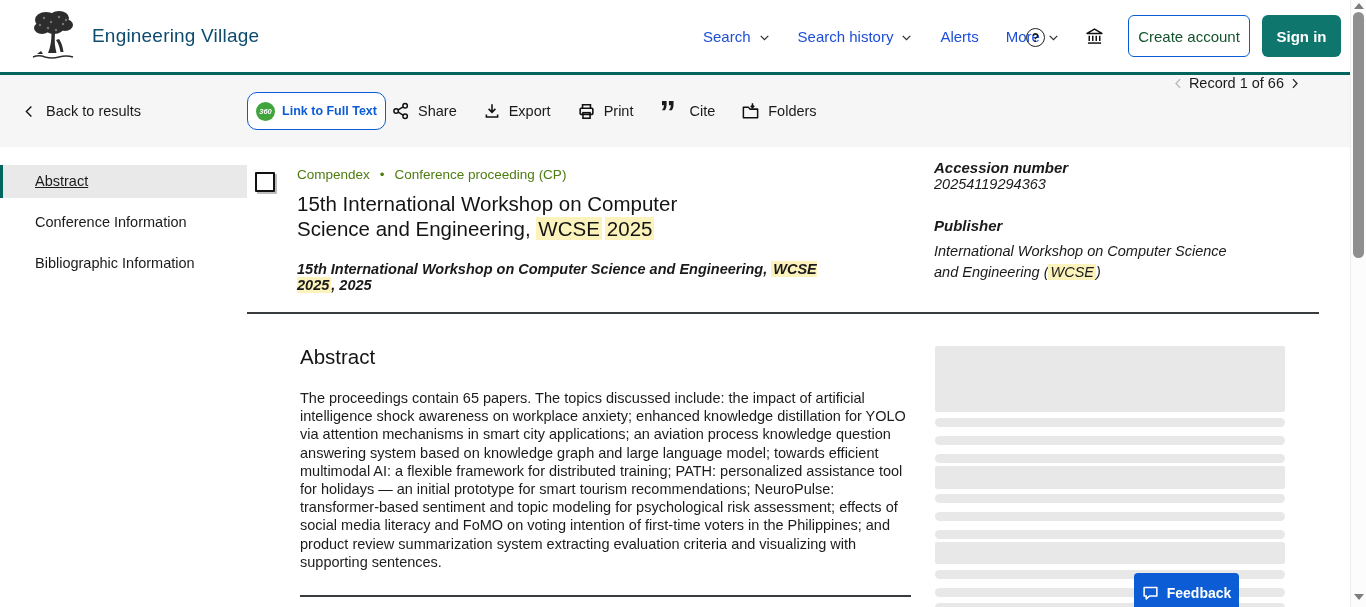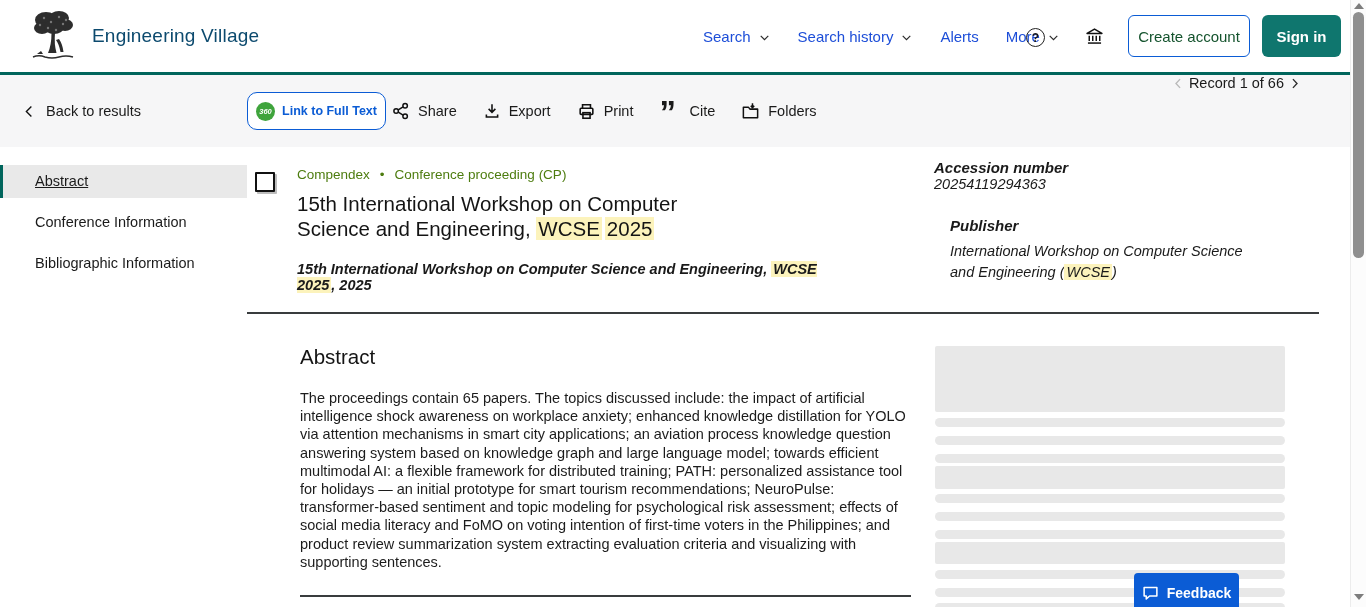--- a/index.html
+++ b/index.html
@@ -53,21 +53,21 @@
   .docmeta { position:absolute; left:297px; top:167px; width:560px; }
   .crumbs { display:flex; align-items:flex-start; gap:10px; font-size:13.5px; color:#4d7c0f; }
   .title { margin-top:9px; width:420px; font-size:20.5px; line-height:25px; color:#141414; }
   .hl { background:#fcf3bc; padding:0 2px; }
   .hl + .hl { margin-left:3px; }
   .subtitle { margin-top:20px; font-size:14.5px; font-weight:700; font-style:italic; width:560px; }
 
   .infopanel { position:absolute; left:934px; top:159px; width:352px; font-size:14.5px;font-style:italic; }
   .info-label { font-weight:700; font-size:15px; }
   .info-value { }
-  .info-group2 { margin-top:25px;margin-left:16px; }
+  .info-group2 { margin-top:25px; }
   .publisher-value { margin-top:7px; width:318px; line-height:21px; }
 
   .divider-main { position:absolute; left:247px; top:312px; width:1072px; height:2px; background:#393c3e; }
   .divider-abs { position:absolute; left:300px; top:595px; width:611px; height:2px; background:#393c3e; }
 
   
   .abs-heading { position:absolute; left:300px; top:345px; font-size:20.5px; color:#141414; }
   .abs-text { position:absolute; left:300px; top:389px; width:612px; font-size:14.5px; line-height:18.2px; color:#1c1c1c; }
 
   

